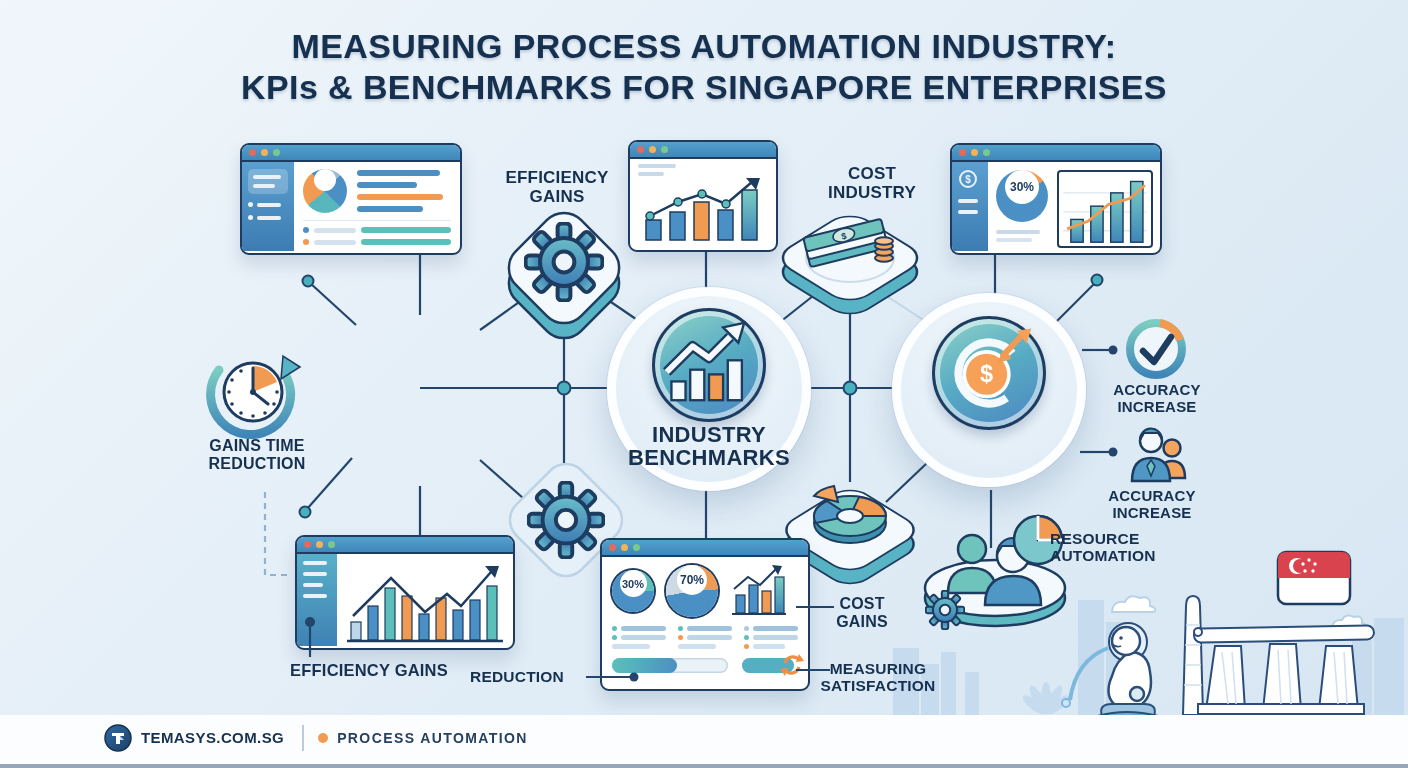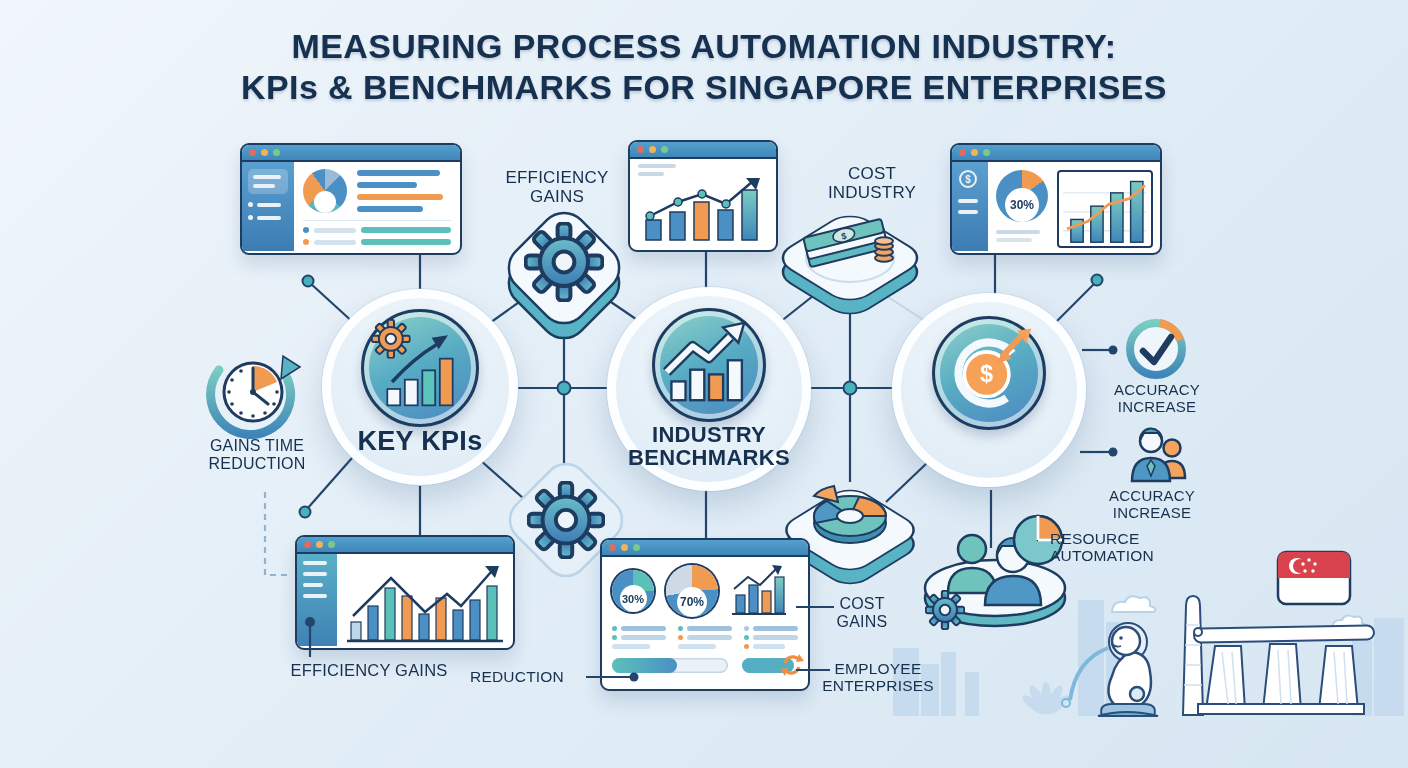--- a/index.html
+++ b/index.html
@@ -25,27 +25,27 @@
   .node-label{position:absolute;left:0;width:100%;text-align:center;color:#16304f;font-weight:700;letter-spacing:.3px;line-height:1.08;}
   
   .window{position:absolute;background:#fff;border:2.5px solid #1e3c60;border-radius:9px;
     overflow:hidden;z-index:3;box-shadow:0 10px 18px rgba(35,70,115,.16);}
   .win-header{height:17px;background:linear-gradient(180deg,#53a0cd,#3f87ba);
     display:flex;align-items:center;gap:5px;padding:0 7px;border-bottom:2px solid #1e3c60;}
   .tdot{width:7px;height:7px;border-radius:50%;display:inline-block;}
   .win-body{display:flex;height:calc(100% - 19px);}
   .sidebar{background:linear-gradient(180deg,#5b9fd0,#3c7cb2);padding:7px 6px;flex:none;}
   .hl{display:block;border-radius:3px;background:#eaf2f8;}
-  .donut{border-radius:50%;position:relative;display:flex;align-items:flex-end;justify-content:center;flex:none;}
+  .donut{border-radius:50%;position:relative;display:flex;align-items:flex-start;justify-content:center;flex:none;}
   .hole{background:#fff;border-radius:50%;display:flex;align-items:center;justify-content:center;
     font-weight:700;color:#1e3c60;}
   .pbar{border-radius:9px;background:#eaf2f8;box-shadow:inset 0 0 0 1.5px #c3d7e7;position:relative;}
   .pfill{height:100%;border-radius:9px;background:linear-gradient(90deg,#5cc0ba,#4a90c4);}
   
-  .callout{position:absolute;color:#16304f;font-weight:400;text-align:center;line-height:1.12;
+  .callout{position:absolute;color:#16304f;font-weight:700;text-align:center;line-height:1.12;
     letter-spacing:.2px;z-index:6;font-size:16px;}
   
   #footer{position:absolute;left:0;top:715px;width:1408px;height:53px;background:#fcfdff;z-index:7;
     border-bottom:4px solid #97a7b7;display:flex;align-items:center;padding:0 0 4px 104px;}
   #footer .brand{font-size:15px;font-weight:700;color:#16304f;letter-spacing:.4px;margin-left:9px;}
   #footer .vdiv{width:2px;height:26px;background:#bccbda;margin:0 14px 0 18px;}
   #footer .odot{width:10px;height:10px;border-radius:50%;background:#f09a52;margin-right:9px;}
   #footer .tagline{font-size:14px;font-weight:700;color:#27405e;letter-spacing:1.4px;}
 </style>
 </head>
@@ -139,36 +139,20 @@
       <path d="M-12,-14 L-36,-20 A34,19 0 0 1 -16,-30 Z" fill="#f5a45e"></path>
     </g>
   </g>
 </svg>
 
 <div id="title">
   <div>MEASURING PROCESS AUTOMATION INDUSTRY:</div>
   <div>KPIs &amp; BENCHMARKS FOR SINGAPORE ENTERPRISES</div>
 </div>
 
-<div class="node" style="left:322px;top:289px;width:196px;height:196px">
-  <div class="node-inner" style="top:11px;width:118px;height:118px">
-    <svg width="100%" height="100%" viewBox="0 0 96 96">
-      <use href="#gear" x="6" y="6" width="34" height="34" fill="#f09a52"></use>
-      <g stroke="#1e3c60" stroke-width="1.5">
-        <rect x="20" y="66" width="11" height="14" fill="#f2f8fc"></rect>
-        <rect x="35" y="58" width="11" height="22" fill="#f2f8fc"></rect>
-        <rect x="50" y="50" width="11" height="30" fill="#5cc4ba"></rect>
-        <rect x="65" y="40" width="11" height="40" fill="#f09a52"></rect>
-      </g>
-      <path d="M24,60 Q42,40 62,28" stroke="#1e3c60" stroke-width="3" fill="none"></path>
-      <polygon points="58,22 72,20 64,32" fill="#1e3c60"></polygon>
-    </svg>
-  </div>
-  <div class="node-label" style="bottom:20px;font-size:27px">KEY KPIs</div>
-</div>
 
 <div class="node" style="left:607px;top:287px;width:204px;height:204px">
   <div class="node-inner" style="top:12px;width:114px;height:114px">
     <svg width="100%" height="100%" viewBox="0 0 92 92">
       <g stroke="#1e3c60" stroke-width="2">
         <rect x="14" y="60" width="12" height="16" fill="#f3f9fd"></rect>
         <rect x="30" y="50" width="12" height="26" fill="#f3f9fd"></rect>
         <rect x="46" y="54" width="12" height="22" fill="#f09a52"></rect>
         <rect x="62" y="42" width="12" height="34" fill="#f3f9fd"></rect>
       </g>
@@ -608,16 +592,27 @@
 
 <div class="callout" style="left:487px;top:168px;width:140px;font-size:17px">EFFICIENCY GAINS</div>
 <div class="callout" style="left:802px;top:164px;width:140px;font-size:17px">COST INDUSTRY</div>
 <div class="callout" style="left:192px;top:437px;width:130px;font-size:16px">GAINS TIME REDUCTION</div>
 <div class="callout" style="left:1094px;top:382px;width:126px;font-size:15px">ACCURACY INCREASE</div>
 <div class="callout" style="left:1089px;top:488px;width:126px;font-size:15px">ACCURACY INCREASE</div>
 <div class="callout" style="left:1050px;top:530px;width:136px;font-size:15.5px;text-align:left">RESOURCE AUTOMATION</div>
 <div class="callout" style="left:288px;top:661px;width:162px;font-size:16.5px">EFFICIENCY GAINS</div>
 <div class="callout" style="left:452px;top:668px;width:130px;font-size:15.5px">REDUCTION</div>
 <div class="callout" style="left:822px;top:595px;width:80px;font-size:16px">COST GAINS</div>
-<div class="callout" style="left:812px;top:660px;width:132px;font-size:15.5px">EMPLOYEE ENTERPRISES</div>
-
+<div class="callout" style="left:812px;top:660px;width:132px;font-size:15.5px">MEASURING SATISFACTION</div>
+
+<div id="footer">
+  <svg width="28" height="28" viewBox="0 0 28 28">
+    <circle cx="14" cy="14" r="13" fill="url(#gLogo)" stroke="#16304f" stroke-width="1.5"></circle>
+    <polygon points="8,9 20,9 20,12 16,12 16,20 12,20 12,12 8,12" fill="#fff"></polygon>
+    <polygon points="16,12 20,16 16,16" fill="#bcd9ee"></polygon>
+  </svg>
+  <span class="brand">TEMASYS.COM.SG</span>
+  <span class="vdiv"></span>
+  <span class="odot"></span>
+  <span class="tagline">PROCESS AUTOMATION</span>
+</div>
 
 </div>
 
 </body></html>

